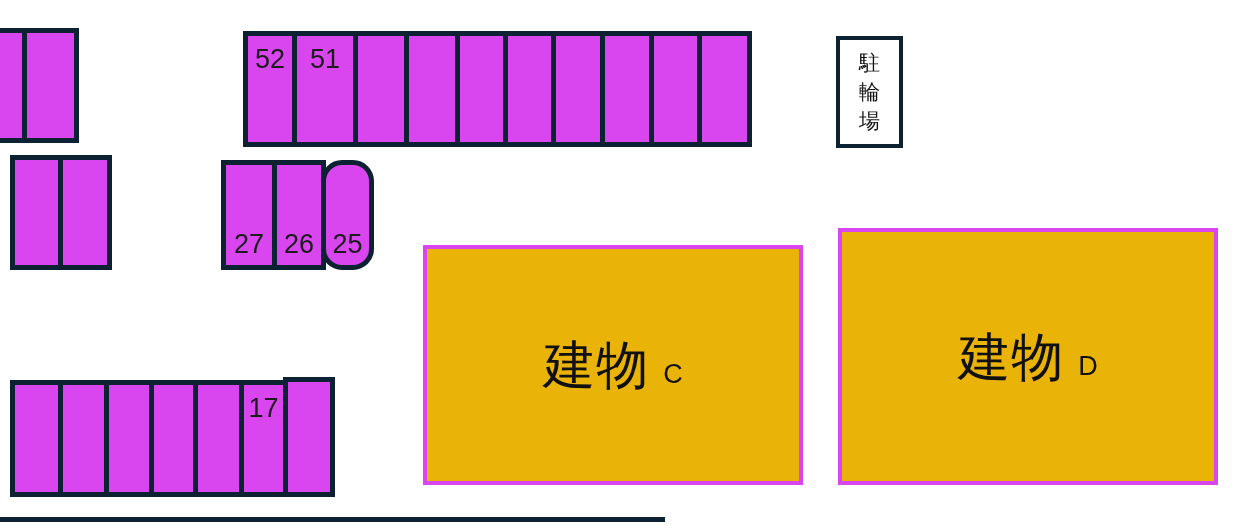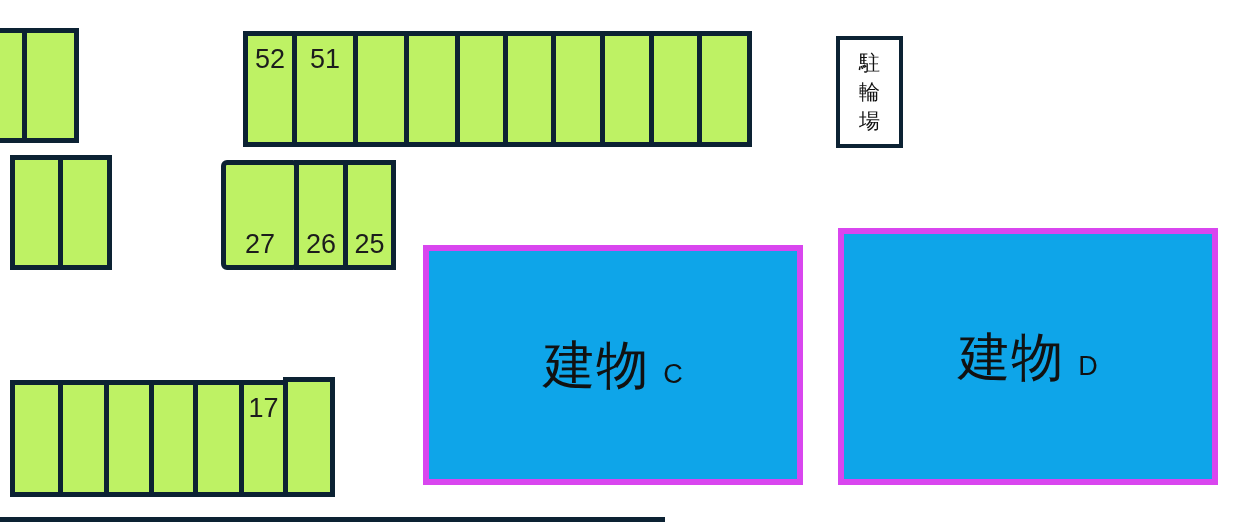--- a/index.html
+++ b/index.html
@@ -21,21 +21,21 @@
   
   .row {
     position: absolute;
     box-sizing: border-box;
     display: flex;
   }
   .cell {
     position: relative;
     box-sizing: border-box;
     border: 5px solid #0c2233;
-    background: #bef264;
+    background: #d946ef;
     margin-left: -5px;
     flex: 0 0 auto;
   }
   .cell:first-child {
     margin-left: 0;
   }
   .cell .num {
     position: absolute;
     left: 0;
     right: 0;
@@ -55,22 +55,22 @@
   .num.bottom {
     bottom: 6px;
     font-size: 27px;
     line-height: 30px;
   }
 
   
   .building {
     position: absolute;
     box-sizing: border-box;
-    border: 6px solid #d946ef;
-    background: #0ea5e9;
+    border: 4px solid #d946ef;
+    background: #eab308;
     display: flex;
     align-items: center;
     justify-content: center;
   }
   .building .blabel {
     display: flex;
     align-items: baseline;
     justify-content: center;
     color: #111111;
     white-space: nowrap;
@@ -164,27 +164,27 @@
     </div>
     <div class="cell" style="width:53px; height:116px;">
       <span class="num top"></span>
     </div>
     <div class="cell" style="width:55px; height:116px;">
       <span class="num top"></span>
     </div>
   </div>
 
   <div class="row" style="left:221px; top:160px; height:110px;">
-    <div class="cell" style="width:78px; height:110px;border-radius:6px;">
+    <div class="cell" style="width:56px; height:110px;">
       <span class="num bottom">27</span>
     </div>
     <div class="cell" style="width:54px; height:110px;padding-left:44px;">
       <span class="num bottom">26</span>
     </div>
-    <div class="cell" style="width:53px; height:110px;">
+    <div class="cell" style="width:53px; height:110px;border-radius:21px;">
       <span class="num bottom">25</span>
     </div>
   </div>
 
   <div class="row" style="left:10px; top:380px; height:117px; align-items:flex-end;border-radius:20px;">
     <div class="cell" style="width:53px; height:117px;">
       <span class="num top"></span>
     </div>
     <div class="cell" style="width:51px; height:117px;">
       <span class="num top"></span>

